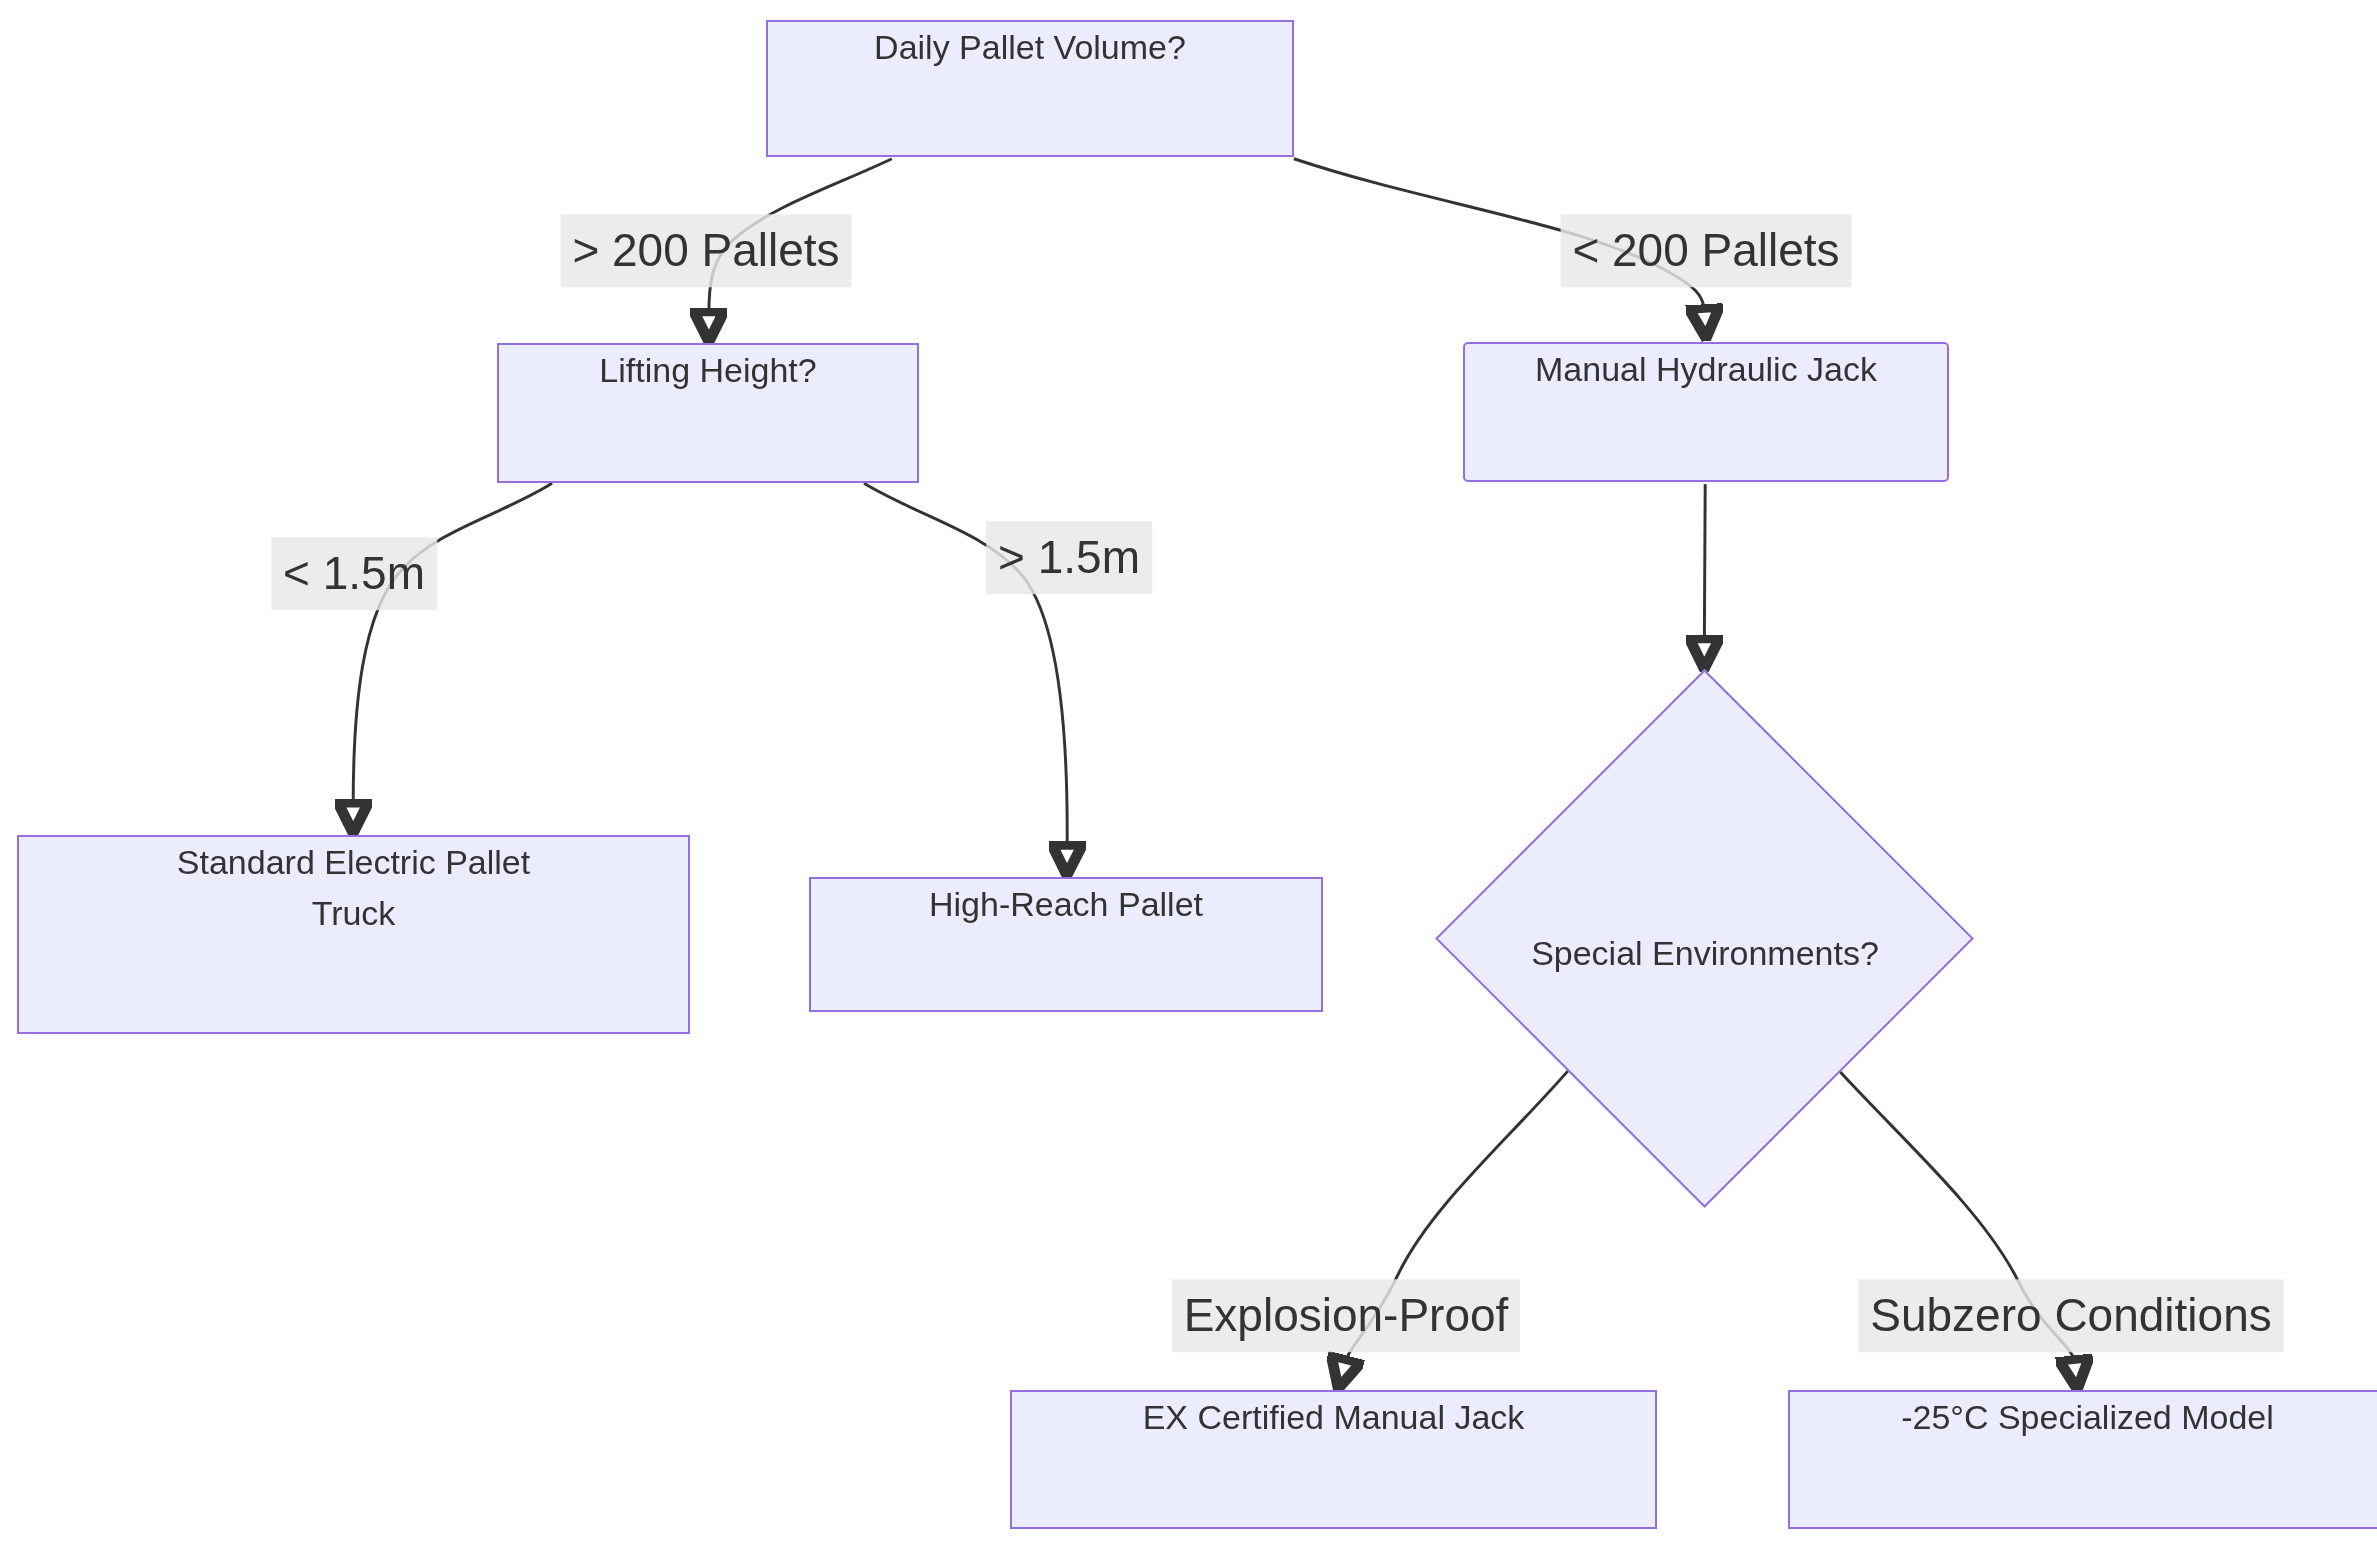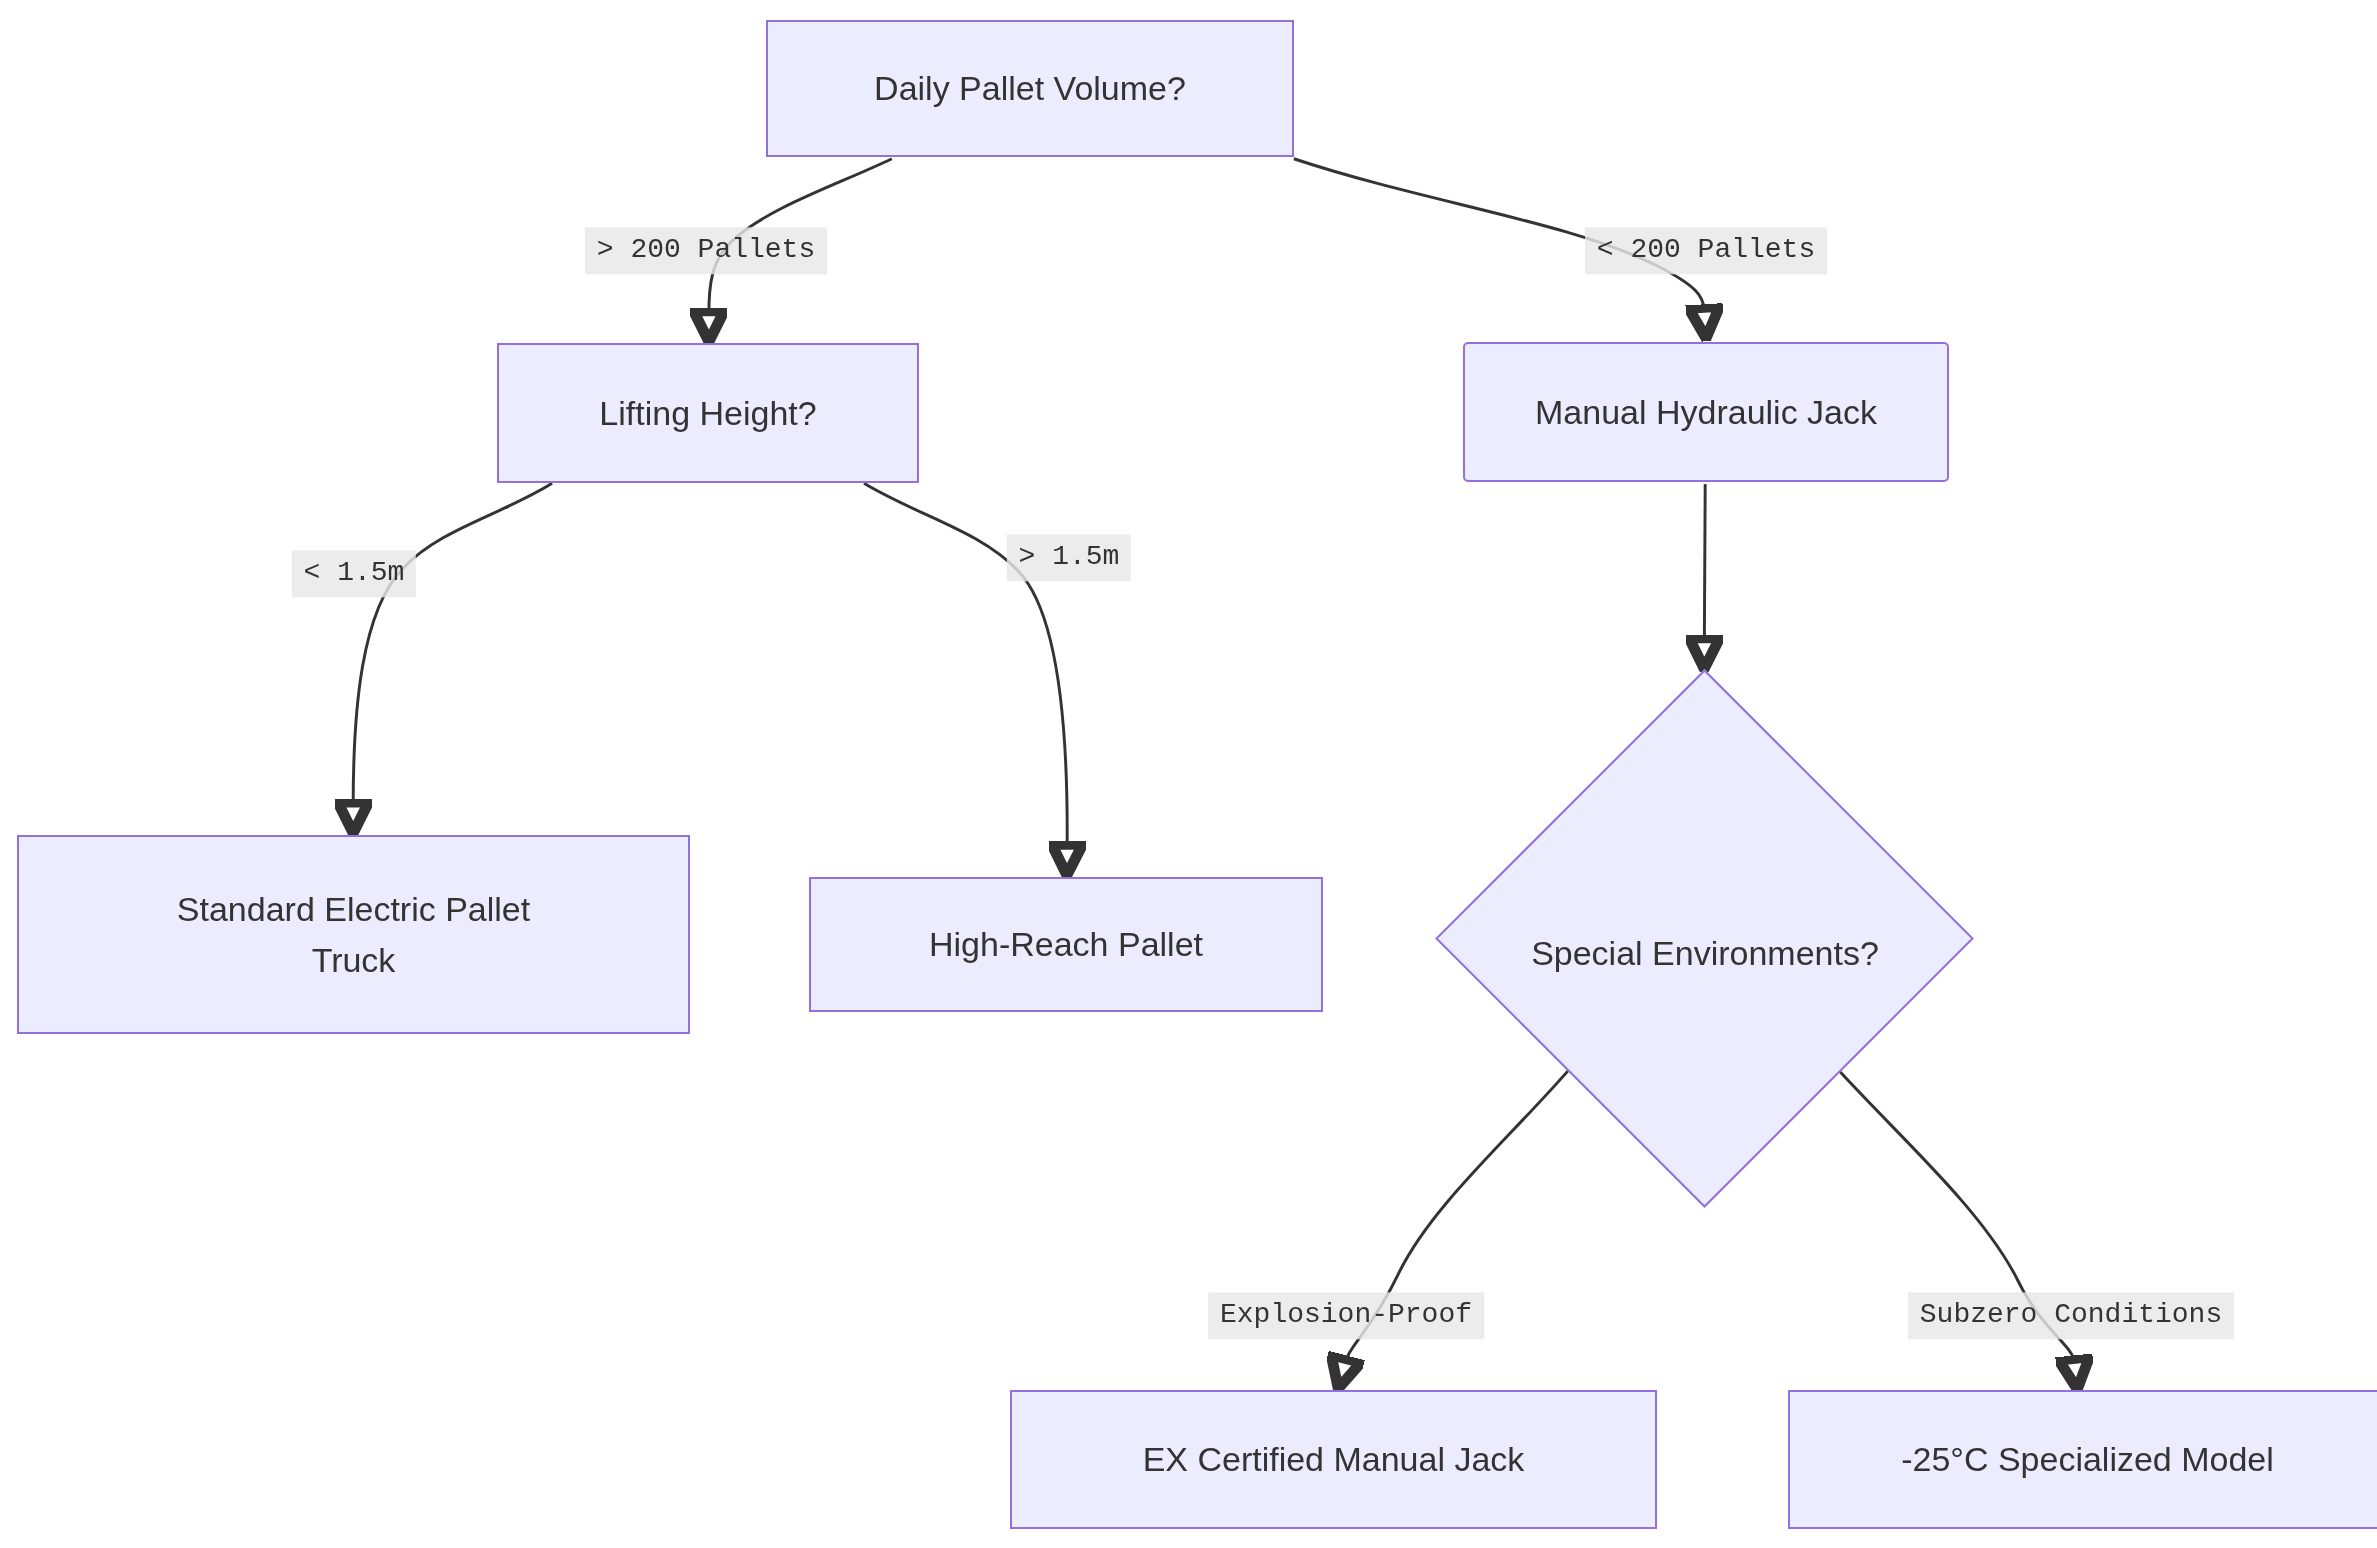--- a/index.html
+++ b/index.html
@@ -21,21 +21,21 @@
   svg.edge-layer path{
     fill:none;
     stroke:var(--edge_color);
     stroke-width:3.5px;
   }
   .node{
     position:absolute;
     box-sizing:border-box;
     background:var(--node_fill);
     border:2.5px solid var(--node_border);
-    display:flex;align-items:center;justify-content:center;
+    display:flex;justify-content:center;
     text-align:center;
     color:var(--text_color);
     font-size:34px;
     line-height:1.5;
     white-space:pre-line;
   }
   .node.rounded{border-radius:5px;}
   .diamond-shape{
     position:absolute;
     box-sizing:border-box;
@@ -53,25 +53,24 @@
     font-size:34px;
     background:transparent;
     border:none;
     margin-top:15px;
   }
   .edge-label{
     position:absolute;
     transform:translate(-50%,-50%);
     background:var(--label_bg);
     color:var(--text_color);
-    font-size:28px;
+    font-size:46px;
     line-height:1.45;
     padding:3.4px 11.8px;
     white-space:nowrap;
-    font-family:Liberation Mono, monospace;
   }
 </style>
 </head>
 <body>
 
 <div class="canvas">
 
   <svg class="edge-layer" width="2377" height="1549" viewBox="0 0 2820 1837">
     <defs>
       <marker id="arrow" viewBox="0 0 12 12" markerUnits="userSpaceOnUse" markerWidth="44" markerHeight="44" refX="2" refY="6" orient="auto">

